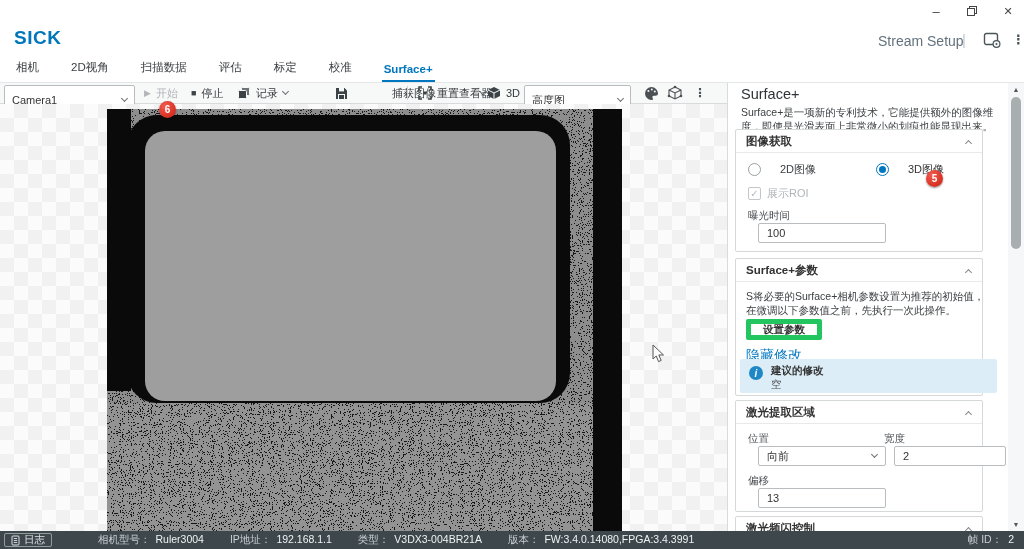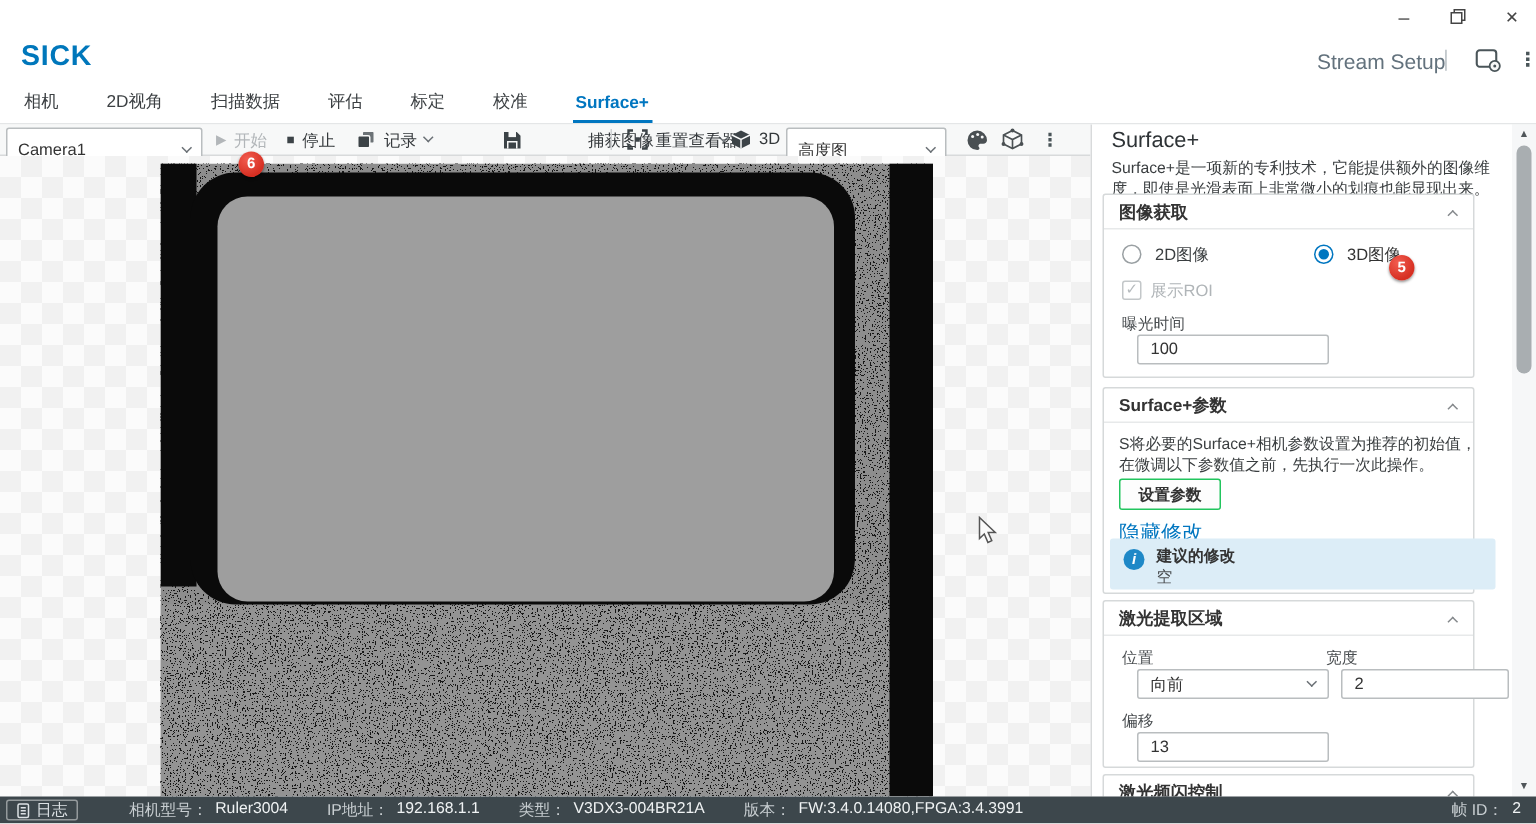--- a/index.html
+++ b/index.html
@@ -54,41 +54,41 @@
   
   .panel{left:727px;top:83px;width:281px;height:448px;background:#fff;border-left:1px solid #d8dadb;overflow:hidden;}
   .panel-title{position:absolute;left:13px;top:3px;font-size:14.5px;color:#2e3336;}
   .panel-desc{position:absolute;left:13px;top:22px;width:254px;font-size:10.5px;line-height:14px;color:#3a3e40;}
   .link{color:#0076c0;}
   .card{position:absolute;left:7px;width:248px;background:#fff;border:1px solid #d6d9da;border-radius:2px;}
   .card-h{position:relative;height:23px;border-bottom:1px solid #e7e9ea;display:flex;align-items:center;padding:0 10px;font-size:11.5px;font-weight:700;color:#333;}
   .card-h .chevup{position:absolute;right:11px;top:8px;}
   .field-label{position:absolute;font-size:10.5px;color:#4a4e51;}
   .tinput{position:absolute;height:20px;background:#fff;border:1px solid #b9bdbf;border-radius:2px;display:flex;align-items:center;padding:0 8px;font-size:11px;color:#333;margin-left:12px;}
-  .radio{position:absolute;display:flex;align-items:center;gap:9px;font-size:11px;color:#3a3e40;}
+  .radio{position:absolute;display:flex;align-items:center;gap:19px;font-size:11px;color:#3a3e40;}
   .radio .rc{width:13px;height:13px;border-radius:50%;border:1.5px solid #9aa0a3;background:#fff;}
   .radio.sel .rc{border-color:#0076c0;display:flex;align-items:center;justify-content:center;}
   .radio.sel .rc::after{content:'';width:7px;height:7px;border-radius:50%;background:#0076c0;}
   .check{position:absolute;display:flex;align-items:center;gap:6px;font-size:11px;color:#b0b5b8;}
   .check .cb{width:13px;height:13px;border:1.5px solid #c3c7c9;border-radius:2px;background:#fff;color:#b5babd;font-size:10px;line-height:11px;text-align:center;font-weight:700;}
-  .btn{position:absolute;height:21px;background:#fdfdfd;border:1px solid #22c55e;border-radius:2px;display:flex;align-items:center;justify-content:center;font-size:10.5px;font-weight:700;color:#333;padding:0 12px;}
+  .btn{position:absolute;height:21px;background:#fdfdfd;border:5px solid #22c55e;border-radius:2px;display:flex;align-items:center;justify-content:center;font-size:10.5px;font-weight:700;color:#333;padding:0 12px;}
   .infobox{position:absolute;left:4px;width:257px;background:#dcedf7;border-radius:2px;}
   .infoicon{position:absolute;left:9px;top:7px;width:14px;height:14px;border-radius:50%;background:#1e88c7;color:#fff;font-size:10px;font-weight:700;display:flex;align-items:center;justify-content:center;font-style:italic;}
   .info-t{position:absolute;left:31px;top:5px;font-size:10.5px;font-weight:700;color:#333;}
   .info-v{position:absolute;left:31px;top:19px;font-size:10.5px;color:#4a4e51;}
 
   
   .vscroll{left:1008px;top:83px;width:16px;height:448px;background:#f6f7f8;}
   .varrow{position:absolute;left:0;width:16px;height:13px;display:flex;align-items:center;justify-content:center;font-size:7px;color:#50565a;}
   .vthumb{position:absolute;left:3px;top:14px;width:10px;height:152px;background:#a9aeb1;border-radius:5px;}
 
   
   .statusbar{left:0;top:531px;width:1024px;height:18px;background:#3d474c;color:#dde2e5;display:flex;align-items:center;font-size:10.5px;}
   .logbtn{margin-left:4px;height:14px;border:1px solid rgba(255,255,255,.45);border-radius:2px;display:flex;align-items:center;gap:4px;padding:0 6px;}
-  .st-items{display:flex;margin-left:34px;gap:26px;}
+  .st-items{display:flex;margin-left:46px;gap:26px;}
   .st-item{display:flex;gap:5px;white-space:nowrap;}
   .st-label{color:#c8ced1;}
   .st-value{color:#f0f3f4;}
   .frameid{margin-left:auto;margin-right:10px;display:flex;gap:6px;}
 
   .cursor{position:absolute;left:652px;top:344px;z-index:40;}
 </style>
 </head>
 <body>
 

